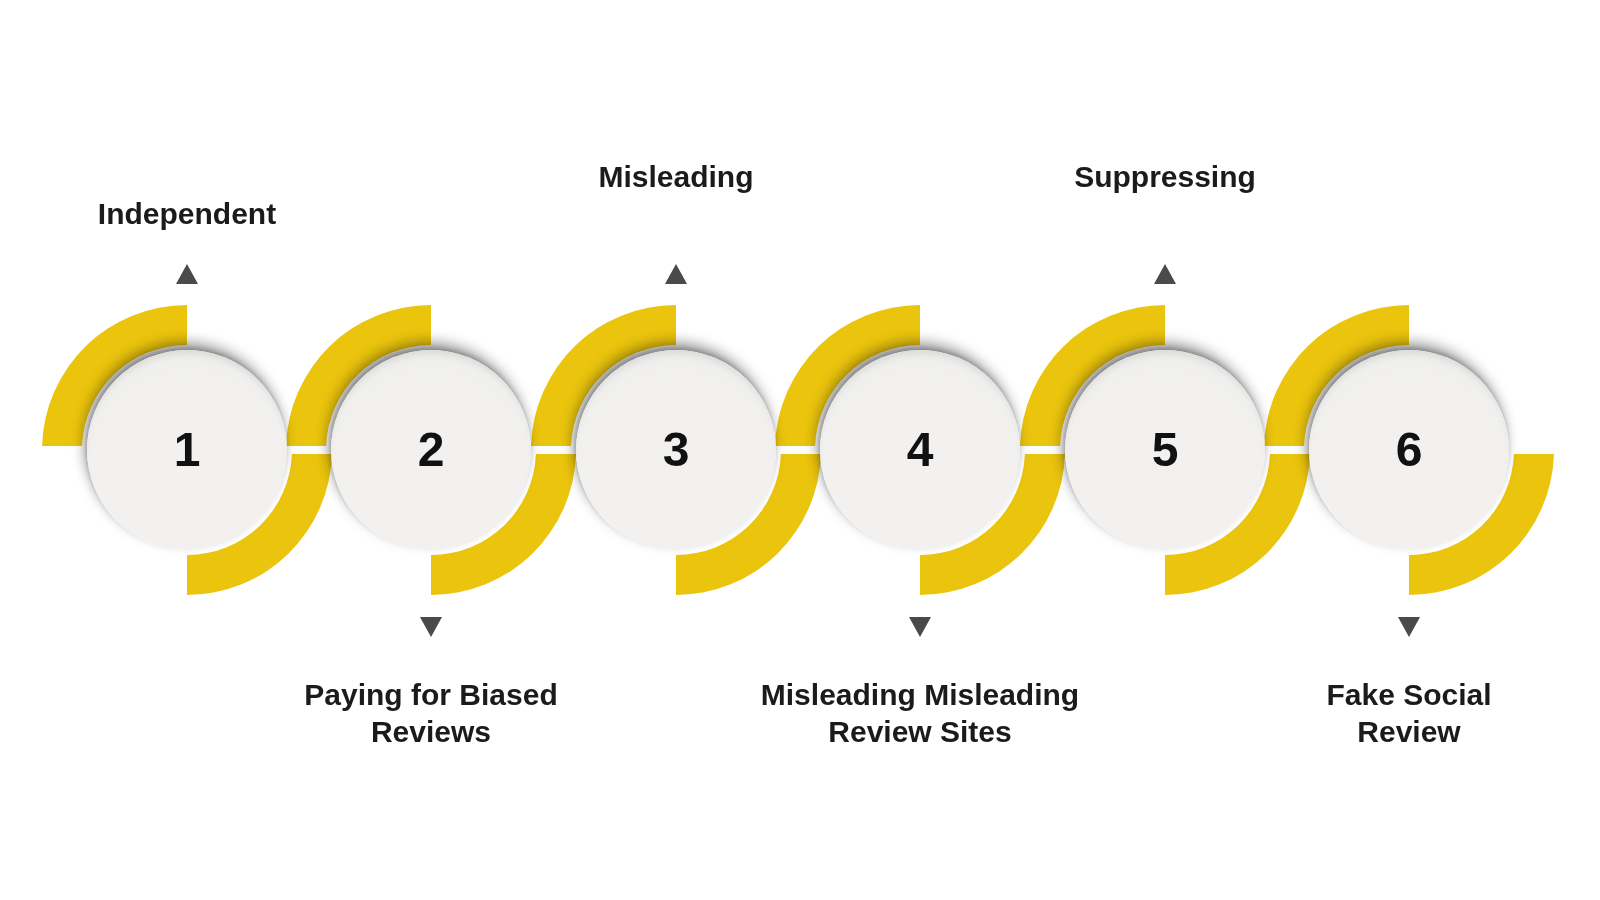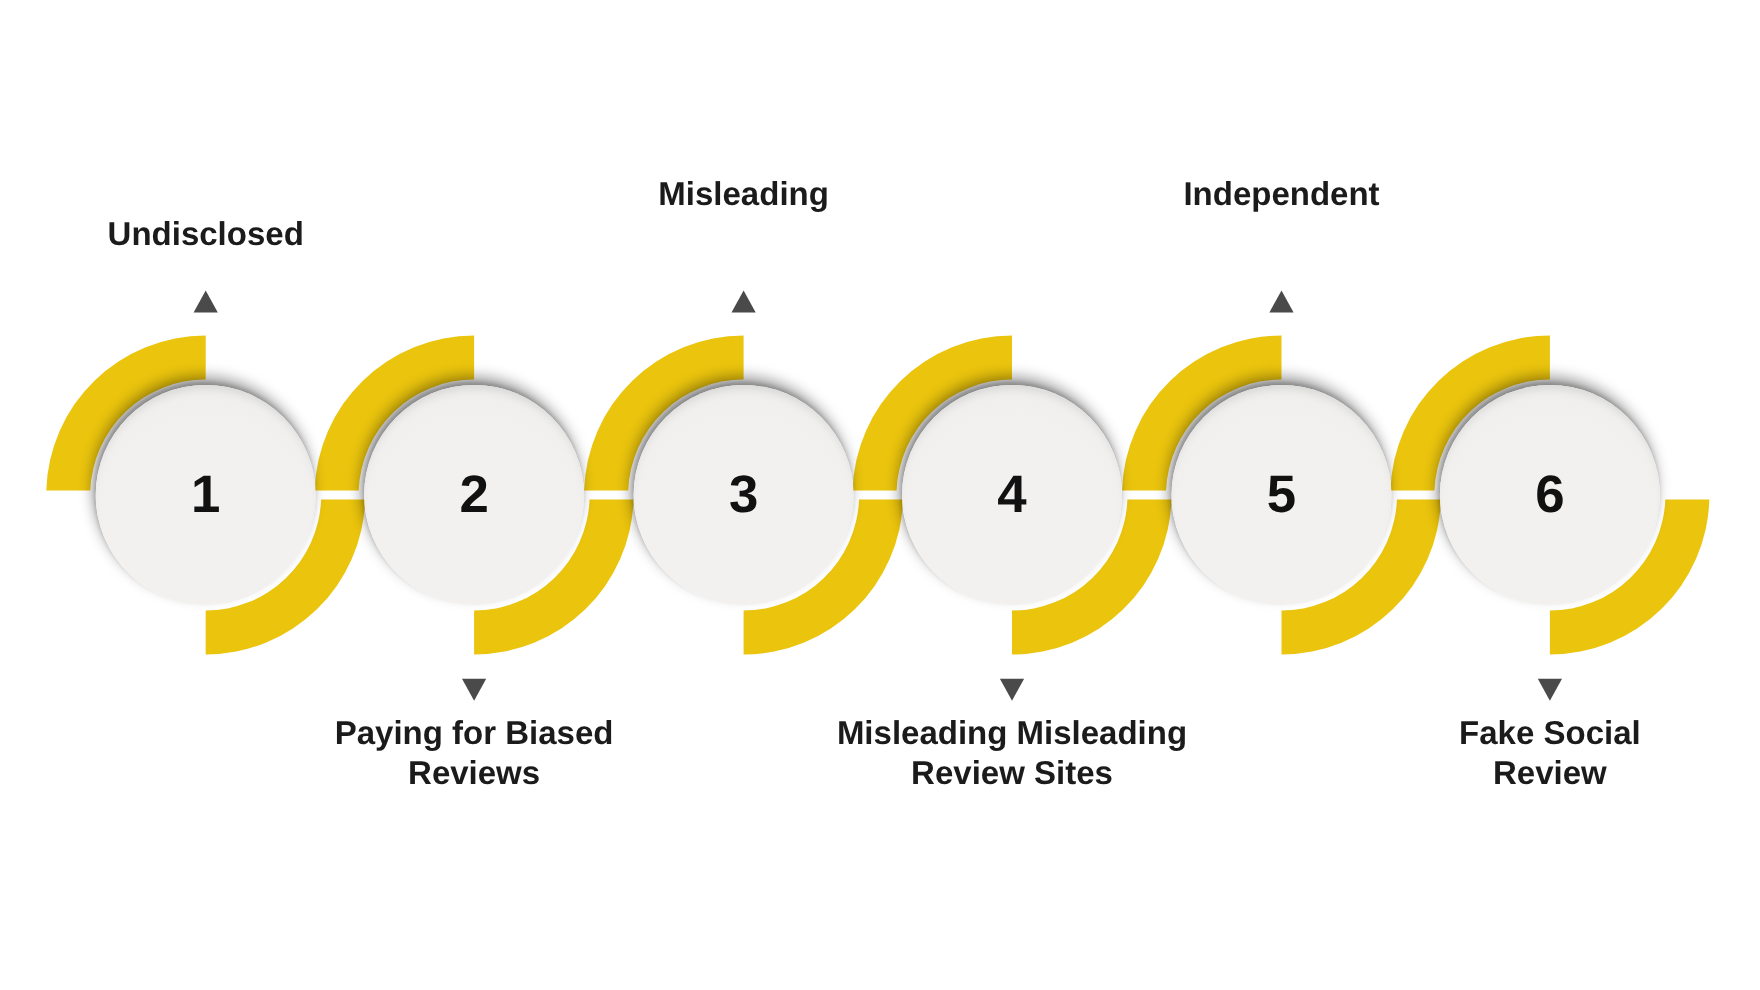--- a/index.html
+++ b/index.html
@@ -39,39 +39,39 @@
     border-top:20px solid var(--triangle-color,#4a4a4a);
   }
   .label{
     position:absolute;left:-70px;width:440px;
     text-align:center;
     font-size:30px;font-weight:bold;line-height:37px;
     color:var(--text-color,#1b1b1b);
     z-index:2;
   }
   .label.top{top:158px;}
-  .label.bottom{top:648px;}
+  .label.bottom{top:676px;}
 </style>
 </head>
 <body>
 
 <div class="diagram">
 
   <div class="item" style="left:37px">
     <svg class="arcs" viewBox="0 0 300 300" aria-hidden="true">
       <path class="arc" d="M 150 5 A 145 145 0 0 0 5.06 146 L 45.08 146 A 105 105 0 0 1 150 45 Z"></path>
       <path class="arc" d="M 150 295 A 145 145 0 0 0 294.94 154 L 254.92 154 A 105 105 0 0 1 150 255 Z"></path>
     </svg>
     <div class="tri up"></div>
     <div class="circle">
       <span class="num">1</span>
     </div>
     <div class="label top">
       <br>
-      <span>Undisclosed</span>
+      <span>Independent</span>
     </div>
   </div>
 
   <div class="item" style="left:281px">
     <svg class="arcs" viewBox="0 0 300 300" aria-hidden="true">
       <path class="arc" d="M 150 5 A 145 145 0 0 0 5.06 146 L 45.08 146 A 105 105 0 0 1 150 45 Z"></path>
       <path class="arc" d="M 150 295 A 145 145 0 0 0 294.94 154 L 254.92 154 A 105 105 0 0 1 150 255 Z"></path>
     </svg>
     <div class="tri down"></div>
     <div class="circle">
@@ -115,21 +115,21 @@
   <div class="item" style="left:1015px">
     <svg class="arcs" viewBox="0 0 300 300" aria-hidden="true">
       <path class="arc" d="M 150 5 A 145 145 0 0 0 5.06 146 L 45.08 146 A 105 105 0 0 1 150 45 Z"></path>
       <path class="arc" d="M 150 295 A 145 145 0 0 0 294.94 154 L 254.92 154 A 105 105 0 0 1 150 255 Z"></path>
     </svg>
     <div class="tri up"></div>
     <div class="circle">
       <span class="num">5</span>
     </div>
     <div class="label top">
-      <span>Independent</span><br>
+      <span>Suppressing</span><br>
     </div>
   </div>
 
   <div class="item" style="left:1259px">
     <svg class="arcs" viewBox="0 0 300 300" aria-hidden="true">
       <path class="arc" d="M 150 5 A 145 145 0 0 0 5.06 146 L 45.08 146 A 105 105 0 0 1 150 45 Z"></path>
       <path class="arc" d="M 150 295 A 145 145 0 0 0 294.94 154 L 254.92 154 A 105 105 0 0 1 150 255 Z"></path>
     </svg>
     <div class="tri down"></div>
     <div class="circle">

